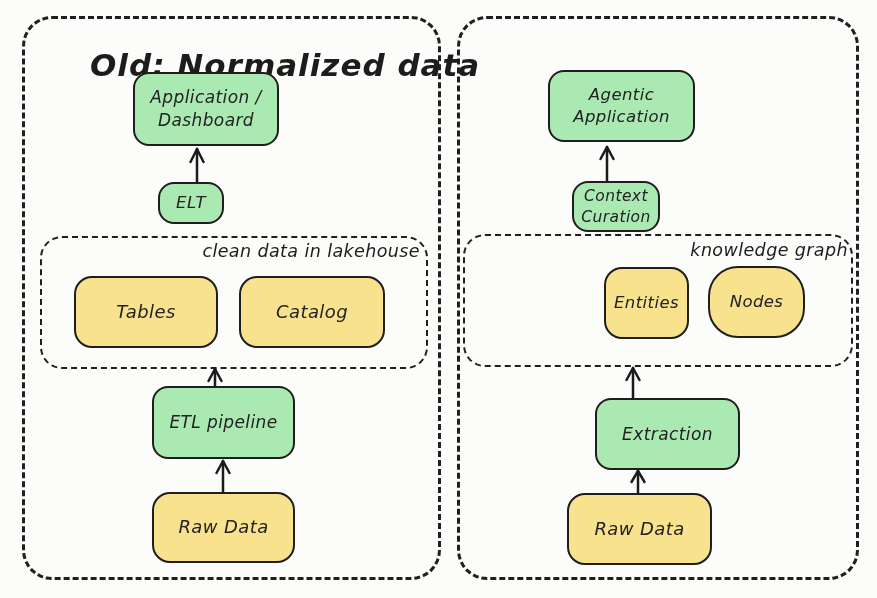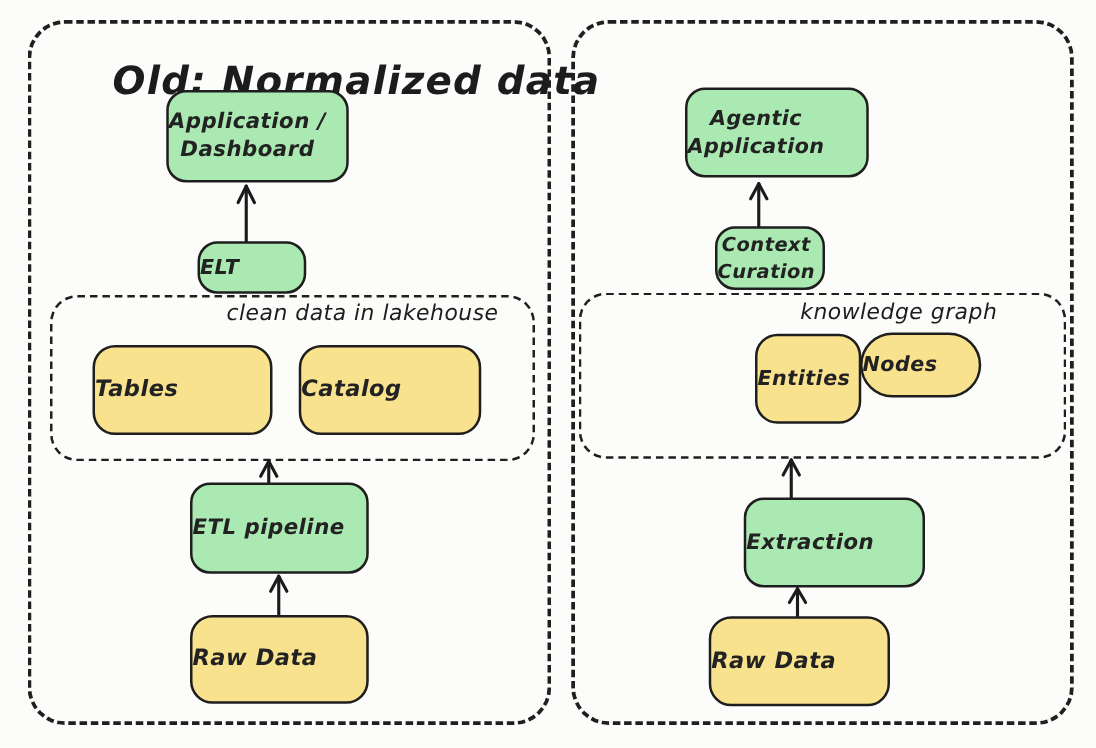--- a/index.html
+++ b/index.html
@@ -22,57 +22,56 @@
     position:absolute;
     font-size:31px;font-weight:700;letter-spacing:1px;
     text-align:center;white-space:nowrap;color:#1c1c1c;
   }
   .title-old{left:90px;top:26px;width:350px;}
   .title-new{left:492px;top:26px;width:366px;}
   .box{
     position:absolute;
     border:2.4px solid #1e1e1e;
     border-radius:16px;
-    display:flex;align-items:center;
+    display:flex;align-items:center;justify-content:center;
     text-align:center;
     box-sizing:border-box;
-    font-weight:bold;
   }
   .box span{white-space:pre-line;line-height:1.35;letter-spacing:0.4px;}
   .green{background:var(--green,#abe9b2);}
   .yellow{background:var(--yellow,#f9e28e);border-radius:18px;}
   .subcontainer{
     position:absolute;
     border:2.6px dashed #1f1f1f;
     border-radius:22px;
     box-sizing:border-box;
   }
   .subcontainer-label{
     position:absolute;
     font-size:17.5px;letter-spacing:0.4px;
-    text-align:center;color:#1c1c1c;white-space:nowrap;
+    text-align:right;color:#1c1c1c;white-space:nowrap;
   }
   .arrow{position:absolute;}
   .arrow path{stroke:#1b1b1b;stroke-width:2.5;fill:none;stroke-linecap:round;stroke-linejoin:round;}
   
   .b-app        {left:133px;top:72px; width:146px;height:74px;font-size:17px;}
-  .b-elt        {left:158px;top:193px;width:87px; height:42px;font-size:16.5px;}
+  .b-elt        {left:158px;top:182px;width:66px; height:42px;font-size:16.5px;}
   .c-lakehouse  {left:40px; top:236px;width:388px;height:133px;}
   .l-lakehouse  {left:160px;top:241px;width:260px;}
   .b-tables     {left:74px; top:276px;width:144px;height:72px;font-size:18px;}
   .b-catalog    {left:239px;top:276px;width:146px;height:72px;font-size:18px;}
   .b-etl        {left:152px;top:386px;width:143px;height:73px;font-size:17px;}
   .b-raw-old    {left:152px;top:492px;width:143px;height:71px;font-size:18px;}
   .b-agentic    {left:548px;top:70px; width:147px;height:72px;font-size:16.5px;}
   .b-curation   {left:572px;top:181px;width:88px; height:51px;font-size:15.5px;}
   .c-kg         {left:463px;top:234px;width:390px;height:133px;}
   .l-kg         {left:590px;top:240px;width:258px;}
   .b-dic        {left:483px;top:269px;width:112px;height:76px;font-size:16px;}
   .b-entities   {left:604px;top:267px;width:85px; height:72px;font-size:16.5px;}
-  .b-nodes      {left:688px;top:266px;width:97px; height:52px;font-size:16.5px;border-radius:30px;}
+  .b-nodes      {left:708px;top:266px;width:97px; height:72px;font-size:16.5px;border-radius:30px;}
   .b-extraction {left:567px;top:398px;width:145px;height:72px;font-size:17px;margin-left:28px;}
   .b-raw-new    {left:567px;top:493px;width:145px;height:72px;font-size:18px;}
   .a1{left:186px;top:146px;}
   .a2{left:204px;top:366px;}
   .a3{left:212px;top:458px;}
   .a4{left:596px;top:144px;}
   .a5{left:622px;top:365px;}
   .a6{left:627px;top:468px;}
 </style>
 </head>

